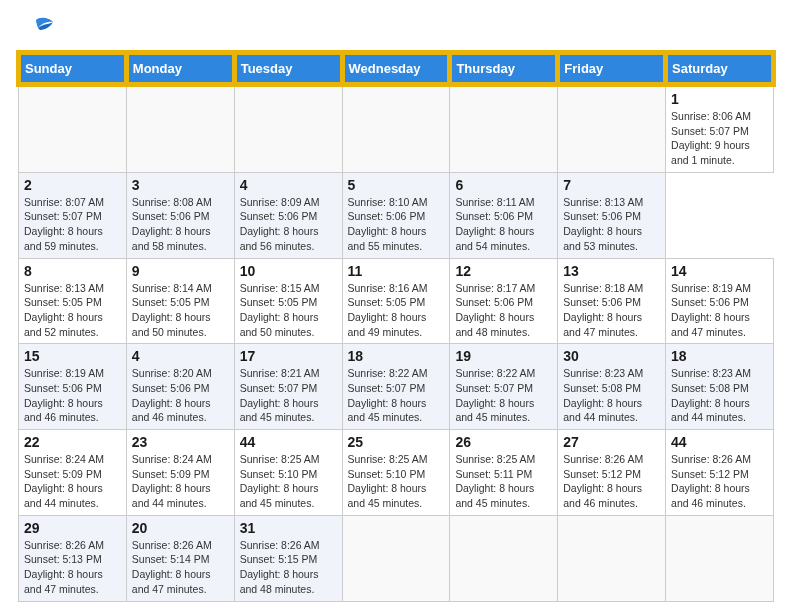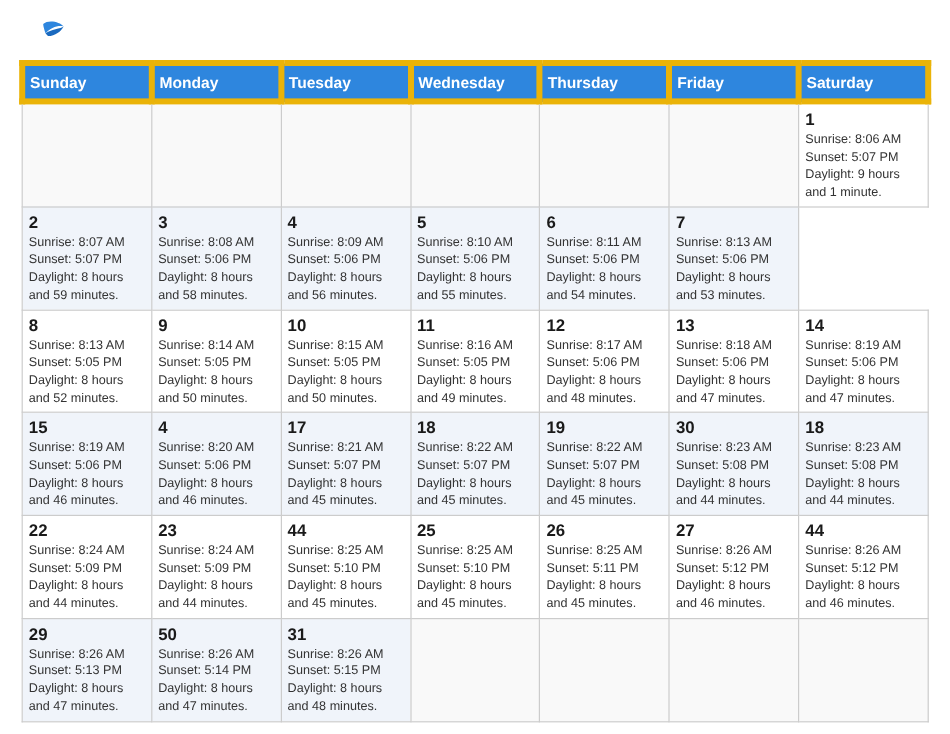--- a/index.html
+++ b/index.html
@@ -236,21 +236,21 @@
           <span class="day-num">44</span>
           <div class="day-info">Sunrise: 8:26 AM<br>Sunset: 5:12 PM<br>Daylight: 8 hours and 46 minutes.</div>
         </td>
       </tr>
       <tr>
         <td>
           <span class="day-num">29</span>
           <div class="day-info">Sunrise: 8:26 AM<br>Sunset: 5:13 PM<br>Daylight: 8 hours and 47 minutes.</div>
         </td>
         <td>
-          <span class="day-num">50</span>
+          <span class="day-num">20</span>
           <div class="day-info">Sunrise: 8:26 AM<br>Sunset: 5:14 PM<br>Daylight: 8 hours and 47 minutes.</div>
         </td>
         <td>
           <span class="day-num">31</span>
           <div class="day-info">Sunrise: 8:26 AM<br>Sunset: 5:15 PM<br>Daylight: 8 hours and 48 minutes.</div>
         </td>
         <td class="empty-cell"></td>
         <td class="empty-cell"></td>
         <td class="empty-cell"></td>
         <td class="empty-cell"></td>

